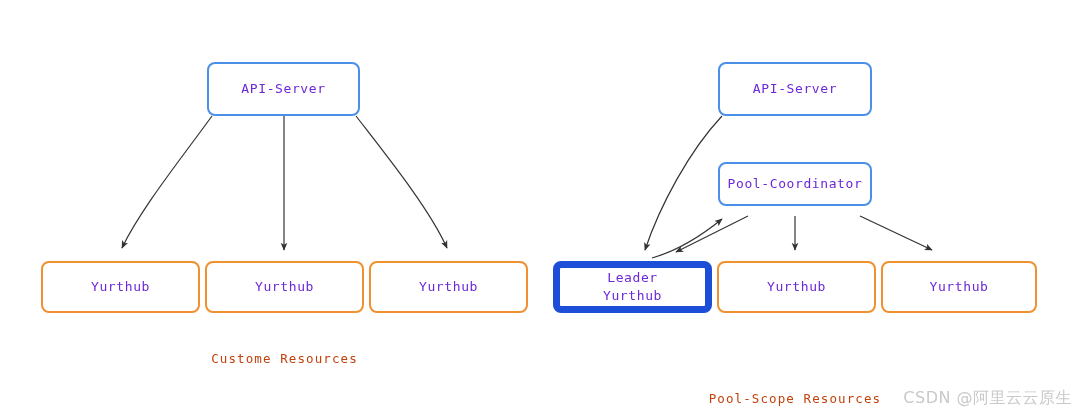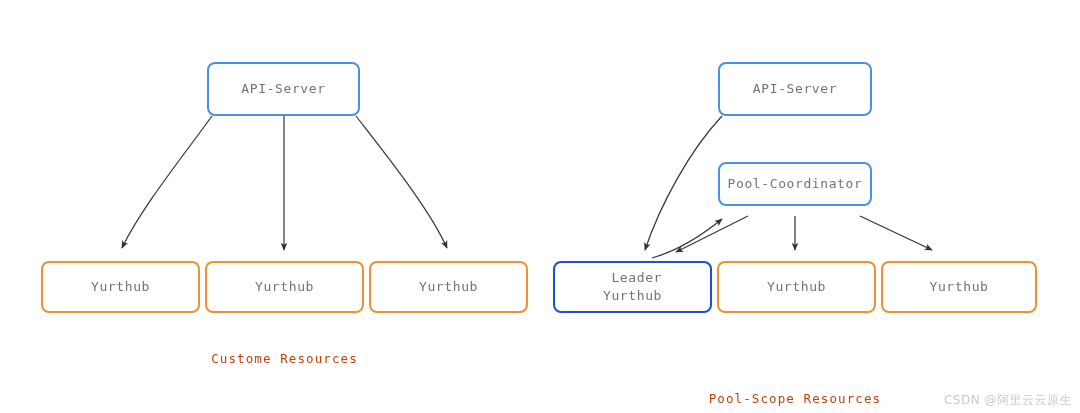--- a/index.html
+++ b/index.html
@@ -25,48 +25,47 @@
     position: absolute;
     box-sizing: border-box;
     background: #ffffff;
     border-radius: 8px;
     display: flex;
     align-items: center;
     justify-content: center;
     text-align: center;
     font-size: 13px;
     letter-spacing: 0.6px;
-    color: #737373;
+    color: #6d28d9;
     line-height: 1.35;
     white-space: pre-line;
   }
   .node-blue {
     border: 2px solid #4a90e8;
   }
   .node-orange {
     border: 2px solid #ef9130;
   }
   .node-red {
-    border: 2px solid #1d4ed8;
-    text-align: right;
+    border: 7px solid #1d4ed8;
   }
   .caption {
     position: absolute;
     font-size: 12.5px;
     letter-spacing: 1.1px;
     color: #c2410c;
     text-align: center;
     white-space: nowrap;
   }
   .watermark {
     position: absolute;
     right: 8px;
     bottom: 4px;
     font-family: "DejaVu Sans", "Liberation Sans", sans-serif;
-    font-size: 12px;
+    font-size: 16px;
     color: #c9c9c9;
     letter-spacing: 0.5px;
     white-space: nowrap;
   }
 </style>
 </head>
 <body>
 
 <svg id="canvas" viewBox="0 0 1080 413" xmlns="http://www.w3.org/2000/svg">
   <defs>

